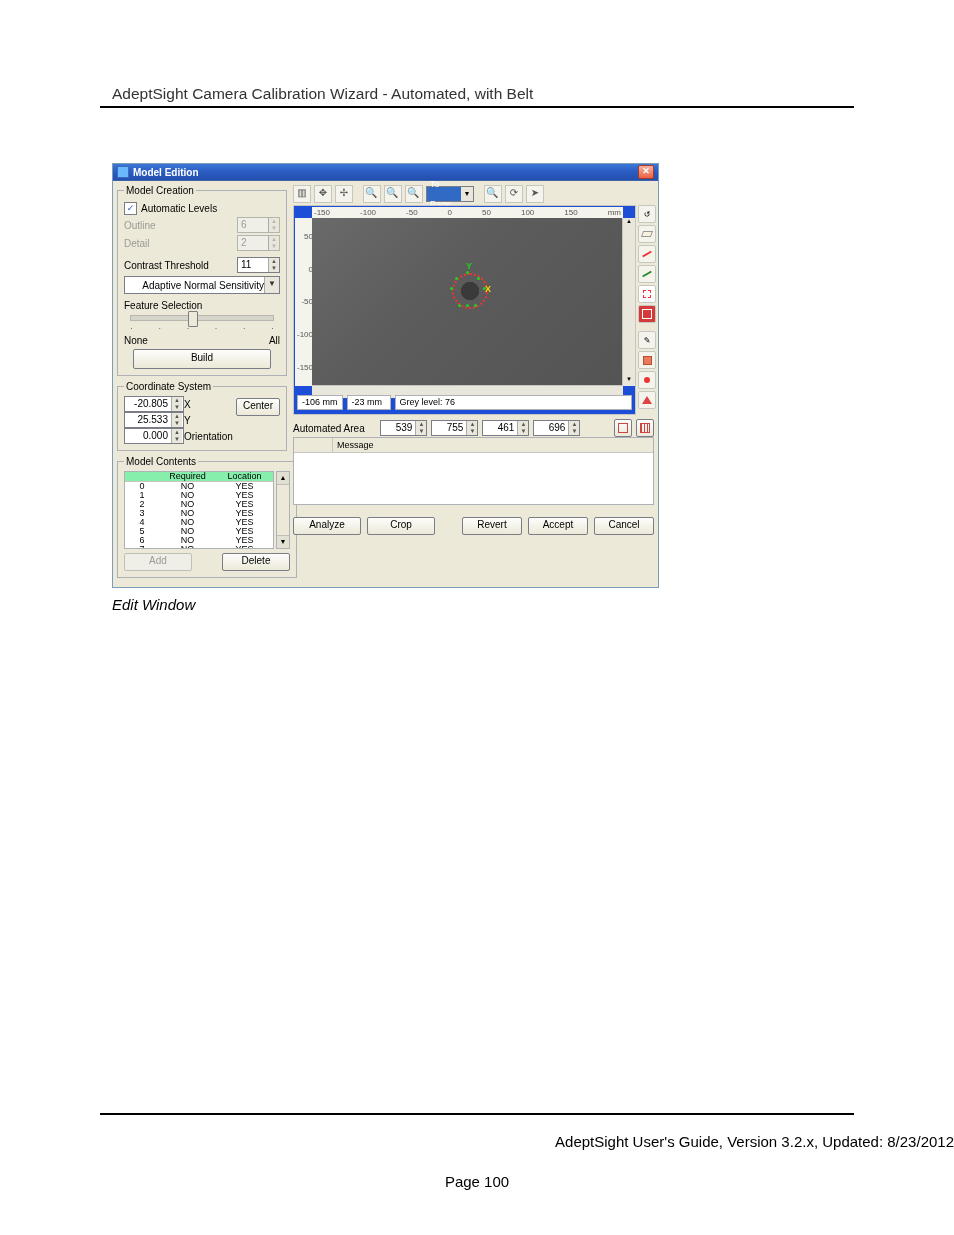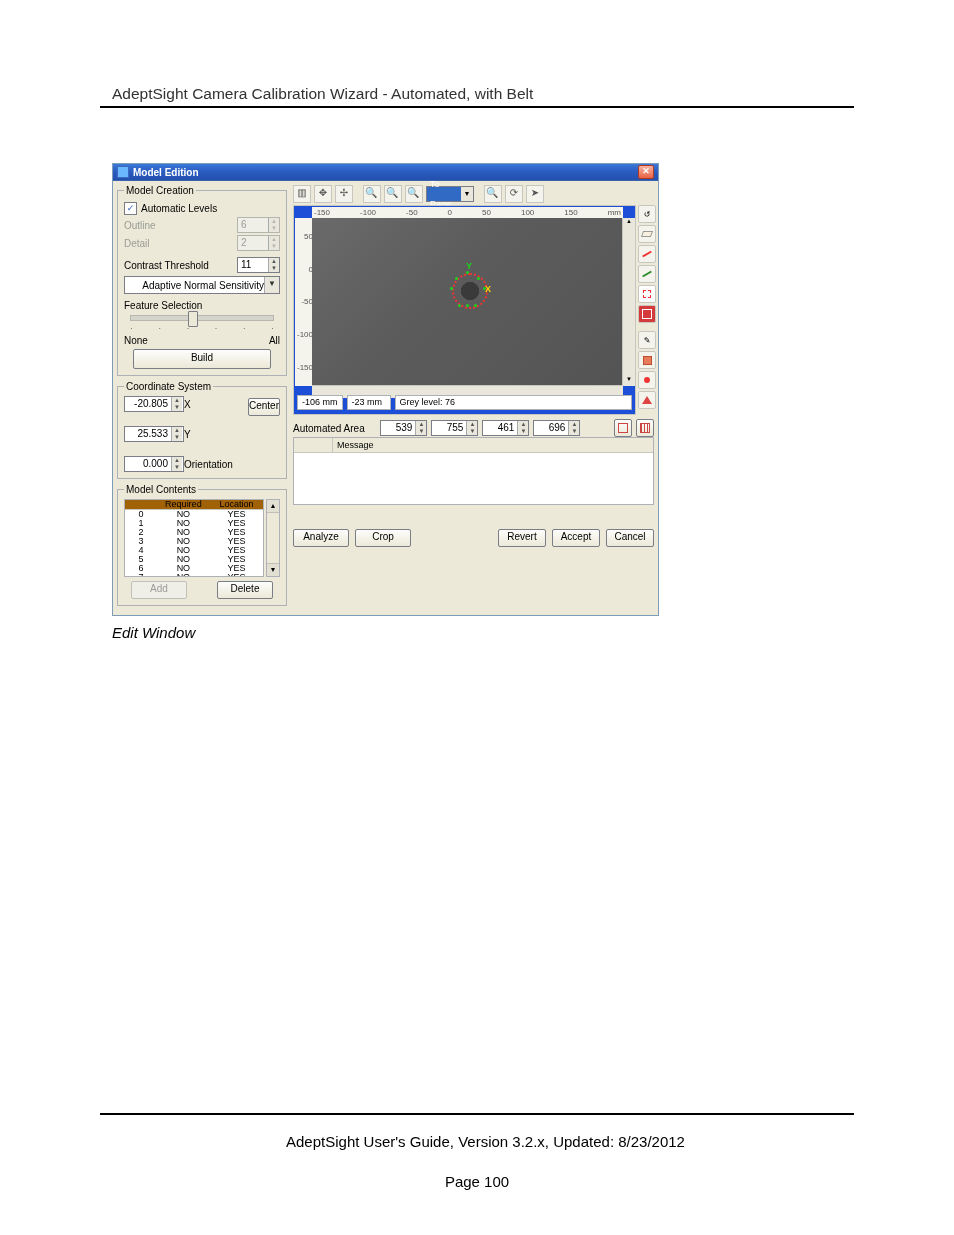--- a/index.html
+++ b/index.html
@@ -29,21 +29,21 @@
     border-top: 2px solid #000;
   }
   .page-title {
     font-size: 15.5px;
     color: #333;
   }
   .footer-text {
     position: absolute;
     left: 17px; right: 0;
     bottom: 85px;
-    text-align: center;
+    text-align: right;
     font-size: 15px;
   }
   .page-number {
     position: absolute;
     left: 0; right: 0;
     bottom: 45px;
     text-align: center;
     font-size: 15px;
   }
   .figure-caption {
@@ -204,46 +204,46 @@
     text-align: center;
     border: 1px solid #7a7c86;
     background: linear-gradient(#fdfdfb,#ece9d8);
     font-size: 10px;
     border-radius: 2px;
     padding: 0 8px;
     cursor: pointer;
   }
   .btn.wide { width: 120px; margin: 3px auto 0; display: block; }
   .btn.dis { color:#9a9c96; border-color:#c0c0b8; background:#f0efe7; cursor:default; }
-  .btn.sm { height: 16px; line-height: 14px; padding: 0 0; }
+  .btn.sm { height: 16px; line-height: 14px; padding: 0 6px; }
 
   .coord-grid {
     display: grid;
     grid-template-columns: 60px 12px 1fr;
-    row-gap: 14px;
+    row-gap: 0;
     align-items: center;
     font-size:10px;
   }
   .coord-grid .clabel { font-size:10px; }
 
   
   .mc-wrap {
     display:flex;
     gap:2px;
     height: 78px;
   }
   .mc-table {
     flex:1;
     border: 1px solid #aeb2b7;
     background:#fff;
     overflow: hidden;
     font-size: 9px;
   }
   .mc-table .mc-row { display:flex; }
-  .mc-table .mc-head { background:#a16207; border-bottom:1px solid #c7c7c0; font-size:9px; }
+  .mc-table .mc-head { background:#86efac; border-bottom:1px solid #c7c7c0; font-size:9px; }
   .mc-table .mc-cell { flex:1; text-align:center; line-height:9px; padding:0; }
   .mc-table .mc-cell:first-child { flex:0.6; }
   .mc-scroll {
     width: 12px;
     border:1px solid #aeb2b7;
     background:#ece9d8;
     display:flex; flex-direction:column;
   }
   .mc-scroll .sc-btn {
     height:12px; text-align:center; font-size:7px; line-height:12px;
@@ -382,21 +382,21 @@
   .msg-head {
     display:flex; height:14px; background:#ece9d8; border-bottom:1px solid #c7c7c0;
   }
   .msg-head div {
     font-size:9px; line-height:14px; padding:0 4px;
   }
   .msg-head .col1 { width: 30px; border-right:1px solid #c7c7c0; }
   .msg-head .col2 { flex:1; }
 
   .btn-row-right {
-    display:flex; justify-content:space-between; margin-top:24px;
+    display:flex; justify-content:space-between; margin-top:12px;
   }
   .btn-row-right .left-grp, .btn-row-right .right-grp {
     display:flex; gap:6px;
   }
 </style>
 </head>
 <body>
 
 <div class="page">
   <div class="page-title">AdeptSight Camera Calibration Wizard - Automated, with Belt</div>

